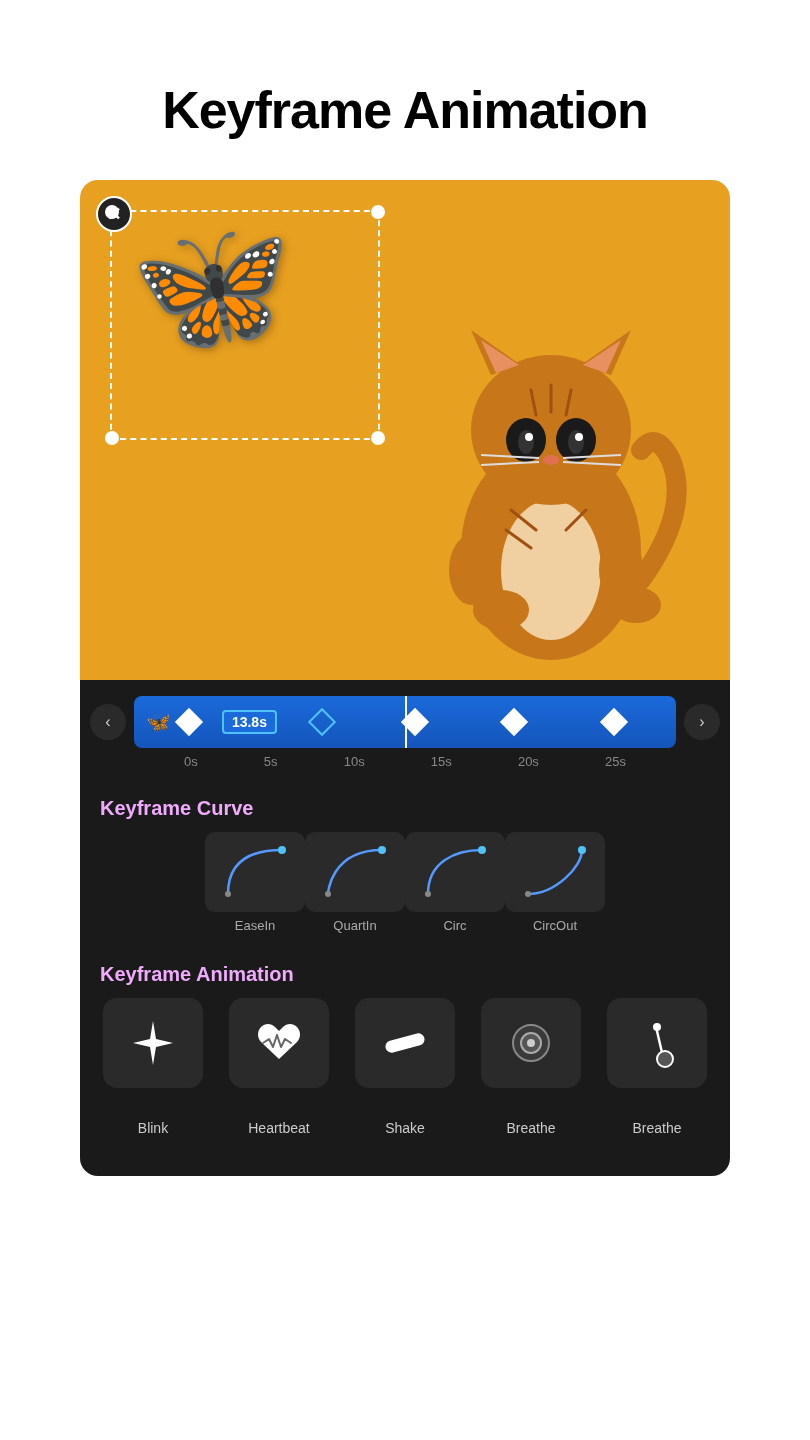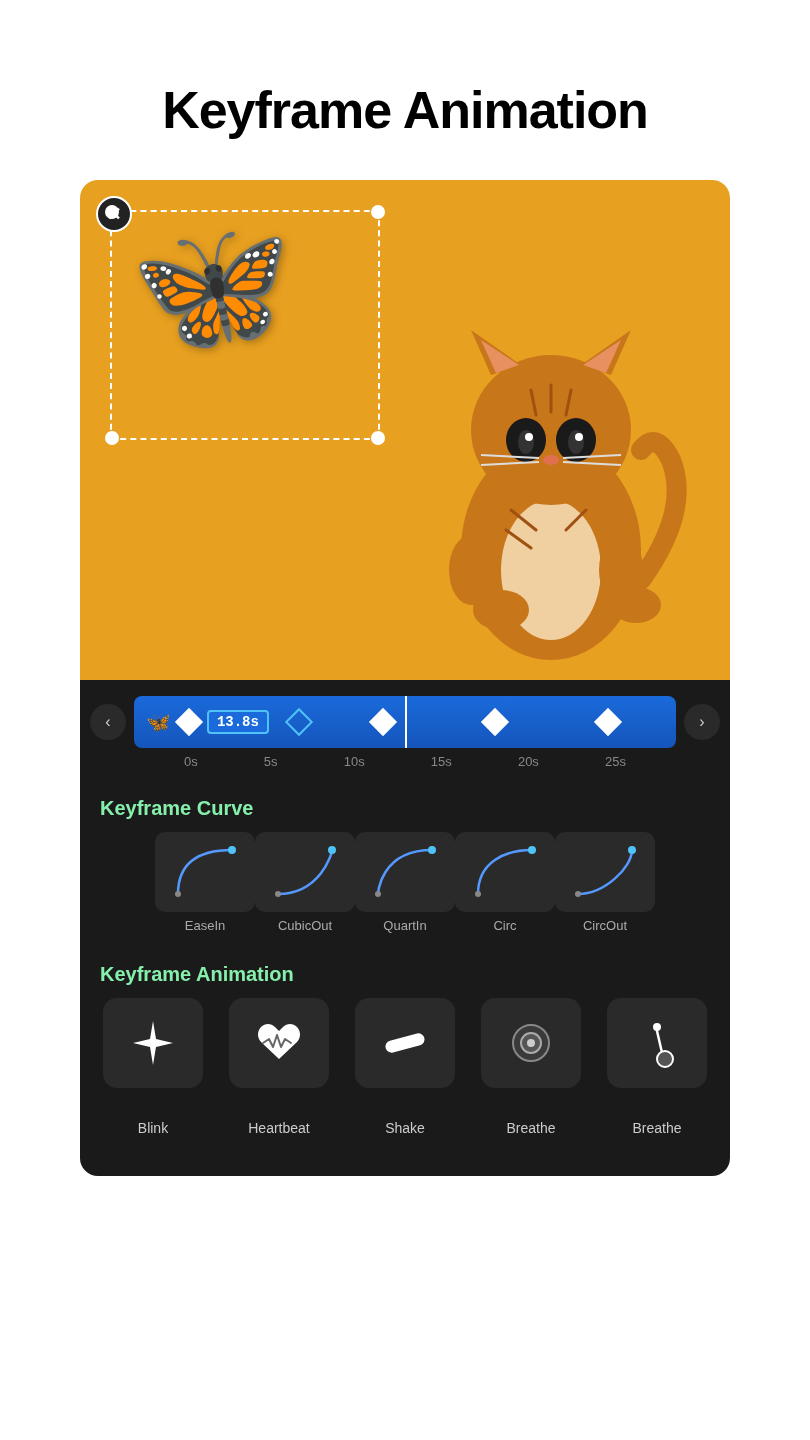--- a/index.html
+++ b/index.html
@@ -178,21 +178,21 @@
 
     .ruler-marks {
       flex: 1;
       display: flex;
       justify-content: space-between;
       padding: 0 4px;
     }
 
     
     .section-label {
-      color: #86efac;
+      color: #f0abfc;
       font-size: 20px;
       font-weight: 600;
       padding: 20px 20px 12px;
     }
 
     .curve-row {
       display: flex;
       justify-content: center;
       padding: 0 10px 10px;
     }
@@ -328,21 +328,21 @@
 
     <div style="position:relative;">
 
       <div class="timeline-section">
         <div class="timeline-track-wrapper">
           <div class="timeline-arrow">‹</div>
           <div class="timeline-track">
 
             <div style="position:absolute; left:50%; top:0; bottom:0; width:2px; background:white; z-index:5;"></div>
             <span class="track-icon">🦋</span>
-            <div style="display:flex; align-items:center; gap:8px; flex:1; position:relative; z-index:1;font-family:Liberation Mono, monospace;">
+            <div style="display:flex; align-items:center; gap:23px; flex:1; position:relative; z-index:1;">
 
               <div class="diamond"></div>
               <span class="time-badge">13.8s</span>
 
               <div class="diamond active"></div>
               <div style="flex:1; display:flex; justify-content:space-around; align-items:center; padding-left:10px;">
                 <div class="diamond"></div>
                 <div class="diamond"></div>
                 <div class="diamond"></div>
               </div>
@@ -375,30 +375,20 @@
           <svg viewBox="0 0 70 60">
               <path d="M8,52 Q8,8 62,8" stroke="#5599ff" stroke-width="2.5" fill="none"></path>
           <circle cx="62" cy="8" r="4" fill="#4fc3f7"></circle>
           <circle cx="8" cy="52" r="3" fill="#888"></circle>
           </svg>
         </div>
         <span class="curve-label">EaseIn</span>
       </div>
 
 
-      <div class="curve-item">
-        <div class="curve-box">
-          <svg viewBox="0 0 70 60">
-              <path d="M8,52 C50,52 62,12 62,8" stroke="#5599ff" stroke-width="2.5" fill="none"></path>
-          <circle cx="62" cy="8" r="4" fill="#4fc3f7"></circle>
-          <circle cx="8" cy="52" r="3" fill="#888"></circle>
-          </svg>
-        </div>
-        <span class="curve-label">CubicOut</span>
-      </div>
 
       <div class="curve-item">
         <div class="curve-box">
           <svg viewBox="0 0 70 60">
               <path d="M8,52 C8,52 10,8 62,8" stroke="#5599ff" stroke-width="2.5" fill="none"></path>
           <circle cx="62" cy="8" r="4" fill="#4fc3f7"></circle>
           <circle cx="8" cy="52" r="3" fill="#888"></circle>
           </svg>
         </div>
         <span class="curve-label">QuartIn</span>

